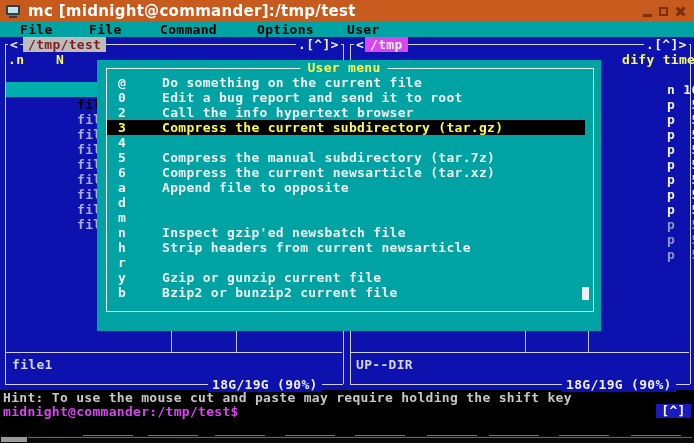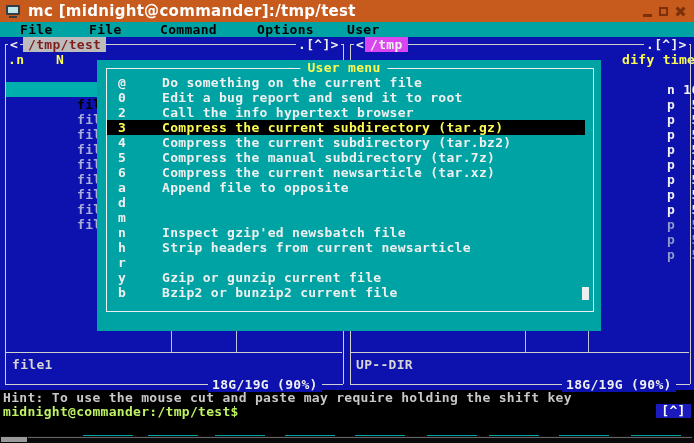--- a/index.html
+++ b/index.html
@@ -35,21 +35,21 @@
   .path-inactive{background:#d946ef;color:#f0f0f0;}
   .colhead{color:#fbfb54;z-index:1;}
   .frow{height:15px;padding-left:6px;color:#a9aeda;z-index:1;width:165px;}
   .frow[data-index="0"]{color:#f2f2f2;}
   .frow.selected{background:#00aeae;color:#000;}
   .trow{height:15px;color:#f2f2f2;z-index:1;}
   .trow.dim{color:#9199c8;}
   .ministatus{color:#d6d6d6;z-index:1;}
   .freespace{color:#f0f0f0;background:#0d12ae;z-index:3;padding:0 4px;}
   .hintline{color:#c8c8c8;}
-  .promptline{color:#bef264;}
+  .promptline{color:#d946ef;}
   .scrollup{background:#1a1abd;color:#fff;text-align:center;width:35px;height:14px;line-height:14px;z-index:2;}
 
   
   .dialog{position:absolute;left:97px;top:60px;width:504px;height:271px;background:#00a3a3;z-index:20;color:#f0f0f0;}
   .dialog-border{position:absolute;left:9px;top:8px;width:488px;height:244px;border:1px solid #eeeeee;}
   .dialog-title{position:absolute;left:247px;top:1px;transform:translateX(-50%);height:14px;line-height:13px;
                 background:#00a3a3;color:#fbfb54;padding:0 7px;white-space:pre;}
   .dialog-items{position:absolute;left:10px;top:15px;width:478px;}
   .uitem{position:relative;height:15px;line-height:15px;}
   .uitem .ukey{position:absolute;left:11px;white-space:pre;}
@@ -248,21 +248,20 @@
           <span class="udesc">Call the info hypertext browser</span>
         </div>
 
         <div class="uitem selected" data-index="3">
           <span class="ukey">3</span>
           <span class="udesc">Compress the current subdirectory (tar.gz)</span>
         </div>
 
         <div class="uitem" data-index="4">
           <span class="ukey">4</span>
-          <span class="udesc">Compress the current subdirectory (tar.bz2)</span>
         </div>
 
         <div class="uitem" data-index="5">
           <span class="ukey">5</span>
           <span class="udesc">Compress the manual subdirectory (tar.7z)</span>
         </div>
 
         <div class="uitem" data-index="6">
           <span class="ukey">6</span>
           <span class="udesc">Compress the current newsarticle (tar.xz)</span>

